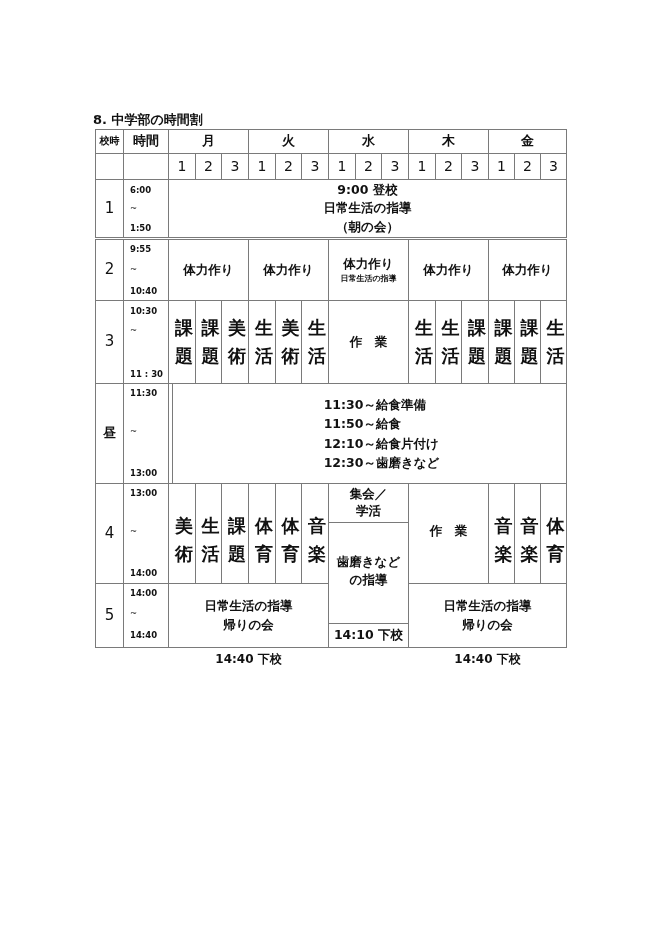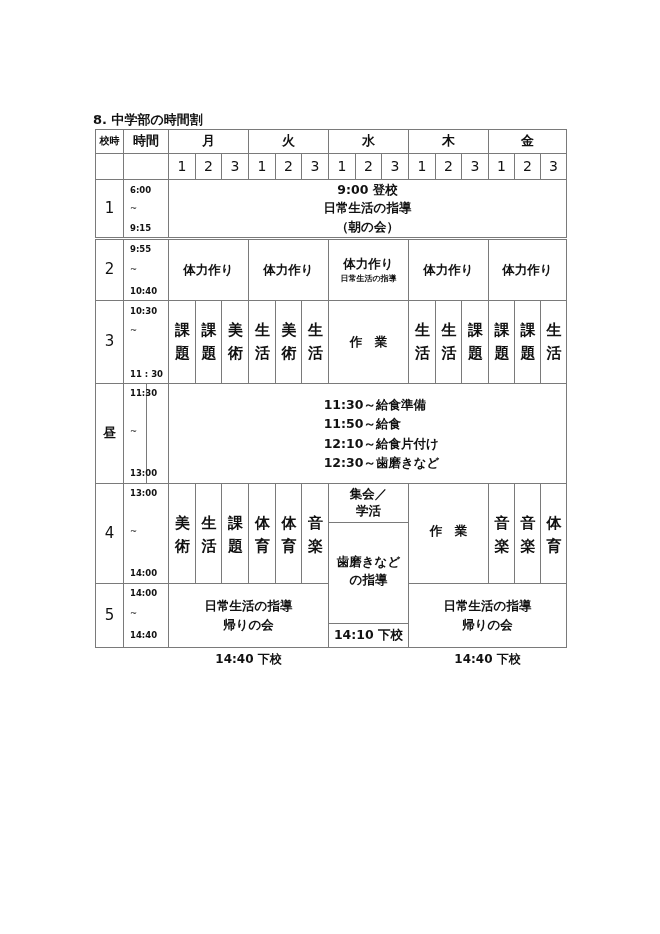--- a/index.html
+++ b/index.html
@@ -4,21 +4,21 @@
 <style>
   html, body { margin:0; padding:0; background:#ffffff; }
   body { width:660px; height:934px; position:relative; overflow:hidden;
          font-family:"DejaVu Sans", "Liberation Sans", sans-serif; color:#111; }
   .title { position:absolute; left:93px; top:111px; font-size:13px; font-weight:bold; letter-spacing:0px; }
   .c { position:absolute; box-sizing:border-box; display:flex; align-items:center; justify-content:center;
        text-align:center; font-size:12.5px; font-weight:bold; line-height:1.45; }
   .bd { border:1px solid #7a7a7a; }
   .time { position:absolute; box-sizing:border-box; border:1px solid #7a7a7a; font-size:8.5px; font-weight:bold; }
   .time span { position:absolute; left:6px; }
-  .vert { font-size:15px; font-weight:bold; line-height:1.55; }
+  .vert { font-size:18px; font-weight:bold; line-height:1.55; }
   .small { font-size:8px; font-weight:bold; display:block; }
   .big { font-size:15px; font-weight:normal; }
   .hdr { font-size:13px; }
   .num { font-size:14px; font-weight:normal; }
   .note { position:absolute; font-size:12px; font-weight:bold; text-align:center; }
   .dbl { position:absolute; left:95px; width:472px; height:3px; border-top:1px solid #7a7a7a; border-bottom:1px solid #7a7a7a; box-sizing:border-box; background:#fff; }
 </style>
 </head>
 <body>
 
@@ -49,21 +49,21 @@
   <div class="c bd num" style="left:435px;top:153px;width:27px;height:27px;">2</div>
   <div class="c bd num" style="left:461px;top:153px;width:28px;height:27px;">3</div>
   <div class="c bd num" style="left:488px;top:153px;width:27px;height:27px;">1</div>
   <div class="c bd num" style="left:514px;top:153px;width:27px;height:27px;">2</div>
   <div class="c bd num" style="left:540px;top:153px;width:27px;height:27px;">3</div>
 
   <div class="c bd big" style="left:95px;top:179px;width:29px;height:59px;">1</div>
   <div class="time" style="left:123px;top:179px;width:46px;height:59px;">
     <span style="top:5px;">6:00</span>
     <span style="top:23px;font-weight:normal;">~</span>
-    <span style="top:43px;">9:15</span>
+    <span style="top:43px;">1:50</span>
   </div>
   <div class="c bd" style="left:168px;top:179px;width:399px;height:59px;flex-direction:column;">
     <div>9:00 登校</div>
     <div>日常生活の指導</div>
     <div>（朝の会）</div>
   </div>
   <div class="dbl" style="top:237px;"></div>
 
   <div class="c bd big" style="left:95px;top:239px;width:29px;height:62px;">2</div>
   <div class="time" style="left:123px;top:239px;width:46px;height:62px;">
@@ -118,21 +118,21 @@
       <span style="width:14px;word-break:break-all;">課題</span>
     </div>
   <div class="c bd vert" style="left:514px;top:300px;width:27px;height:84px;">
       <span style="width:14px;word-break:break-all;">課題</span>
     </div>
   <div class="c bd vert" style="left:540px;top:300px;width:27px;height:84px;">
       <span style="width:14px;word-break:break-all;">生活</span>
     </div>
 
   <div class="c bd" style="left:95px;top:383px;width:29px;height:101px;font-size:13px;">昼</div>
-  <div class="time" style="left:123px;top:383px;width:24px;height:101px;">
+  <div class="time" style="left:123px;top:383px;width:50px;height:101px;">
     <span style="top:4px;">11:30</span>
     <span style="top:42px;font-weight:normal;">~</span>
     <span style="top:84px;">13:00</span>
   </div>
   <div class="c bd" style="left:168px;top:383px;width:399px;height:101px;">
     <div style="text-align:left;margin-left:28px;line-height:1.55;">
       <div>11:30～給食準備</div>
       <div>11:50～給食</div>
       <div>12:10～給食片付け</div>
       <div>12:30～歯磨きなど</div>

